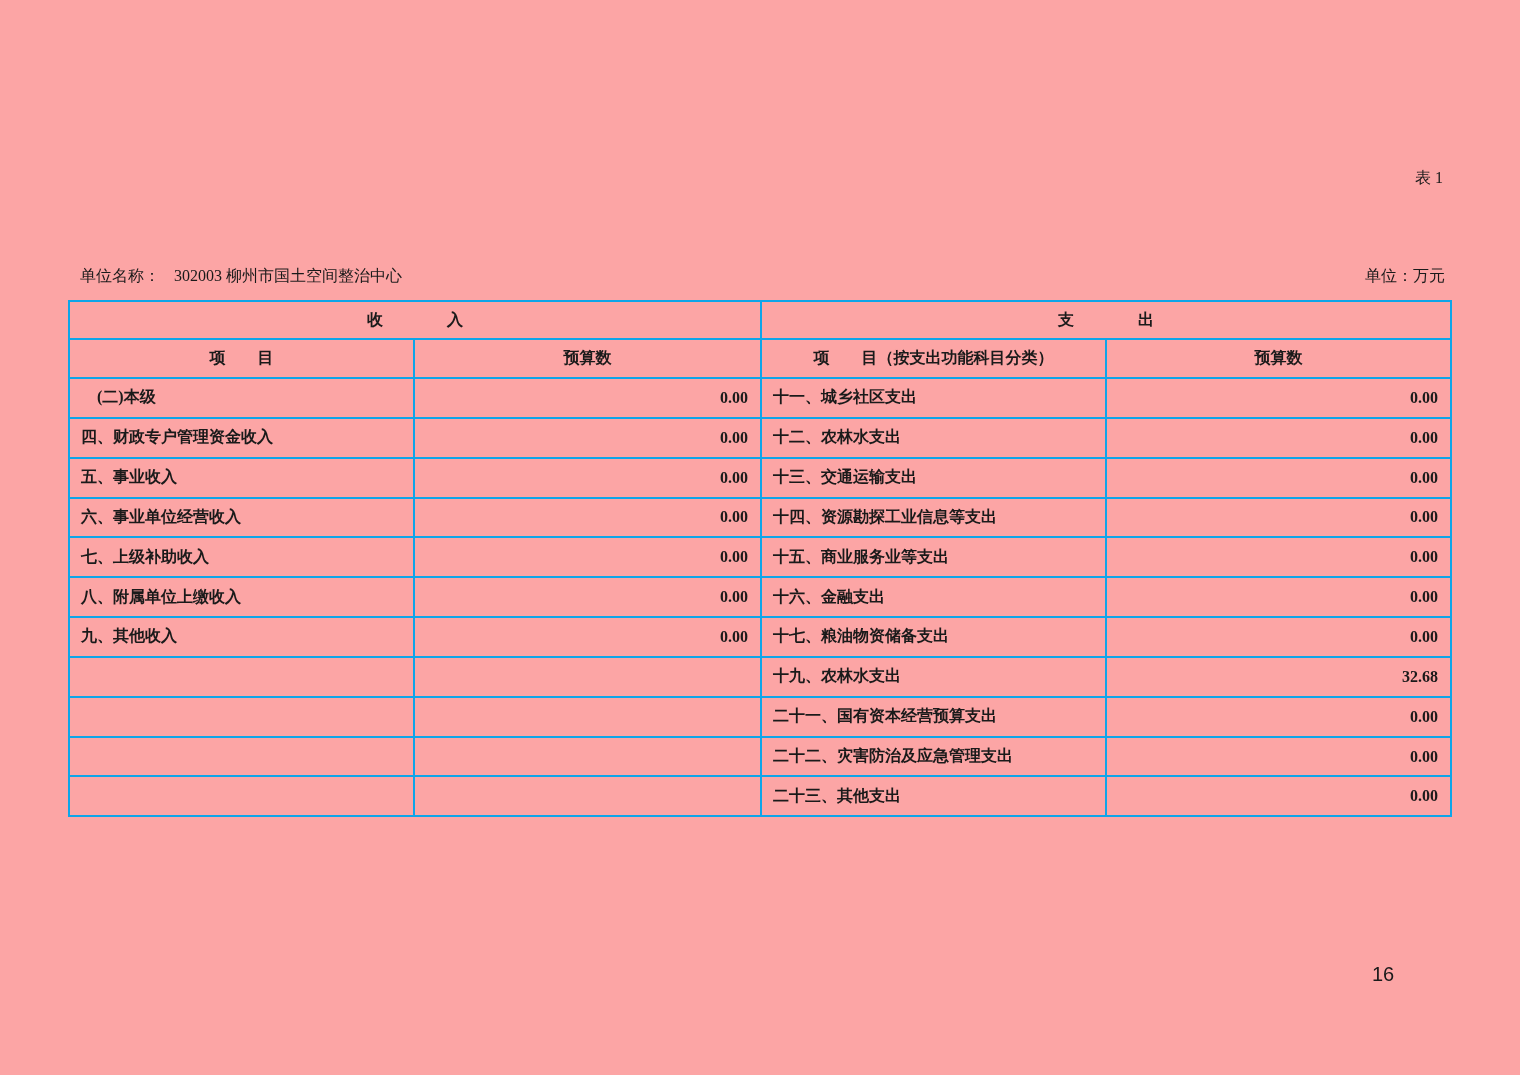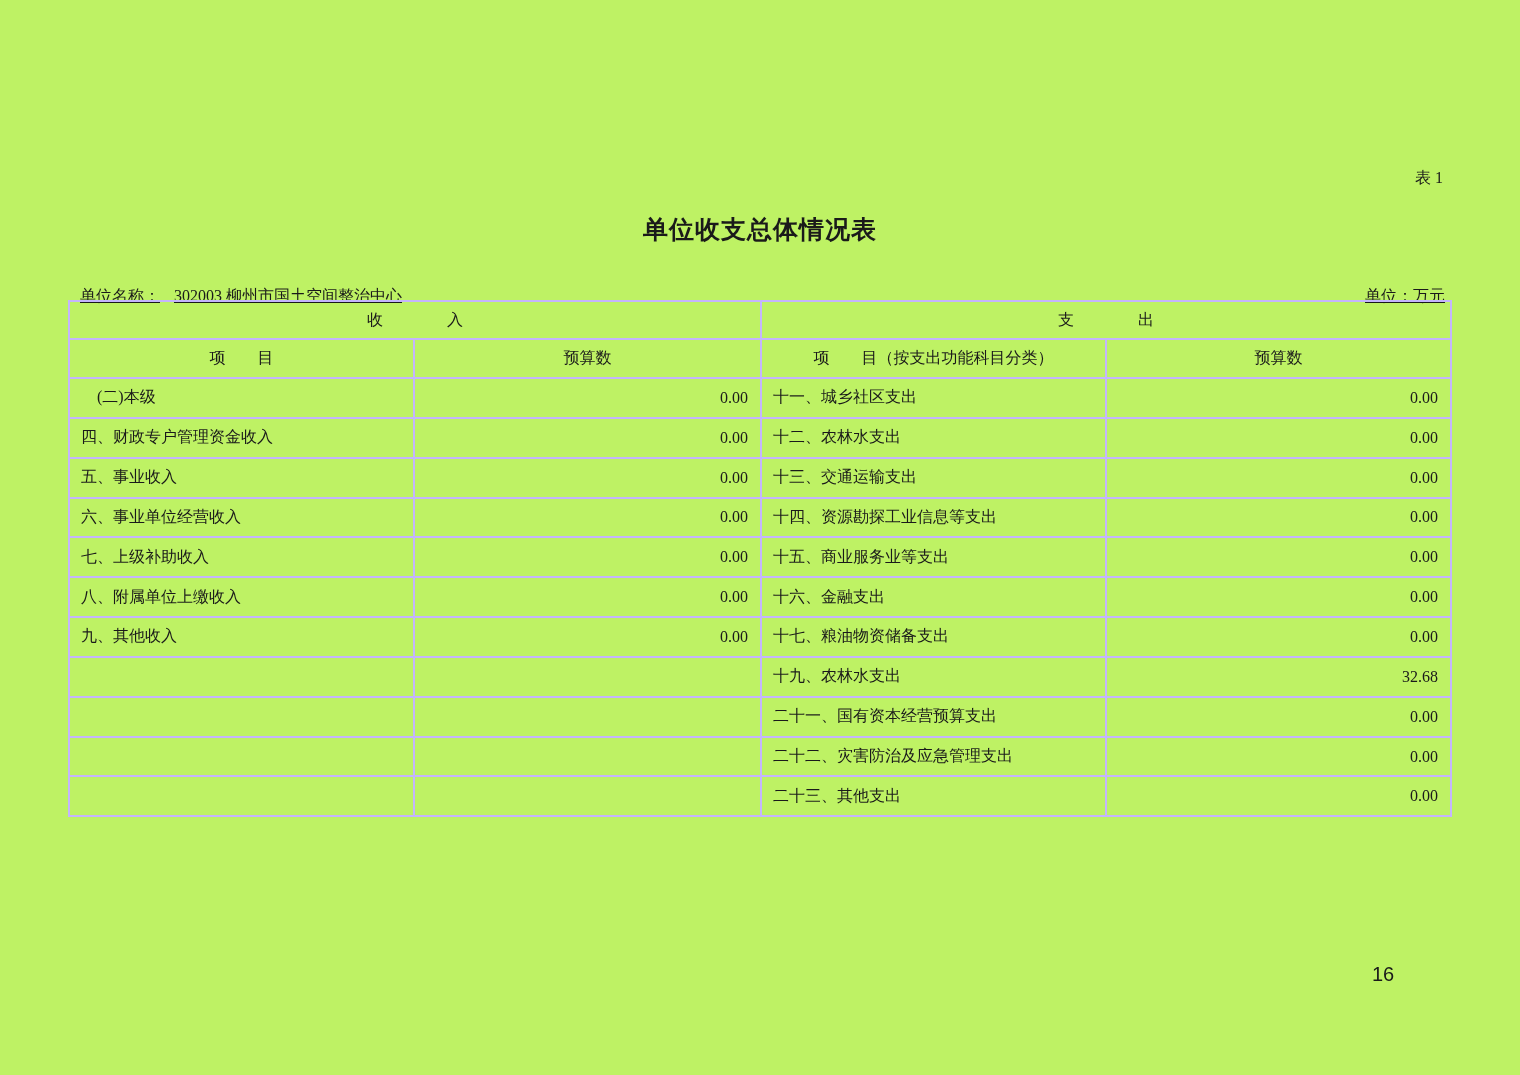--- a/index.html
+++ b/index.html
@@ -1,21 +1,21 @@
 <!DOCTYPE html>
 <html><head>
 <meta charset="utf-8">
 <style>
   * { margin: 0; padding: 0; box-sizing: border-box; }
   html, body { background: #e8e8e8; }
   .page {
     position: relative;
     width: 1520px;
     height: 1075px;
-    background: #bef264;
+    background: #fca5a5;
     font-family: "Liberation Serif", "DejaVu Serif", serif;
     color: #1a1a1a;
     overflow: hidden;
   }
   .table-note {
     position: absolute;
     top: 168px;
     right: 77px;
     font-size: 16px;
     white-space: pre;
@@ -33,38 +33,37 @@
   }
   .meta-row {
     position: absolute;
     top: 266px;
     left: 80px;
     right: 75px;
     display: flex;
     justify-content: space-between;
     align-items: baseline;
     font-size: 16px;
-    text-decoration: underline;
   }
   .unit-name { display: flex; align-items: baseline; }
   .unit-name .value { margin-left: 14px; white-space: pre; }
-  .unit-measure { white-space: pre; margin-top: 20px; }
+  .unit-measure { white-space: pre; }
   table.budget-table {
     position: absolute;
     top: 300px;
     left: 68px;
     width: 1382px;
     border-collapse: collapse;
     table-layout: fixed;
     font-size: 16px;
   }
   table.budget-table th,
   table.budget-table td {
-    border: 2px solid #c4b5fd;
-    font-weight: normal;
+    border: 2px solid #0ea5e9;
+    font-weight: bold;
     vertical-align: middle;
     white-space: pre;
     overflow: hidden;
   }
   tr.section-header-row { height: 38px; }
   tr.column-header-row { height: 39px; border-radius: 11px; }
   tbody tr { height: 39.85px; }
   th { text-align: center; }
   td.item-cell { text-align: left; padding-left: 11px; }
   td.value-cell { text-align: right; padding-right: 12px; }
@@ -76,21 +75,20 @@
     font-family: "Liberation Sans", "DejaVu Sans", sans-serif;
   }
 </style>
 </head>
 <body>
 
 <div class="page">
 
   <div class="table-note">表 1</div>
 
-  <div class="doc-title">单位收支总体情况表</div>
 
   <div class="meta-row">
     <div class="unit-name">
       <span class="label">单位名称：</span>
       <span class="value">302003 柳州市国土空间整治中心</span>
     </div>
     <div class="unit-measure">单位：万元</div>
   </div>
 
   <table class="budget-table">

